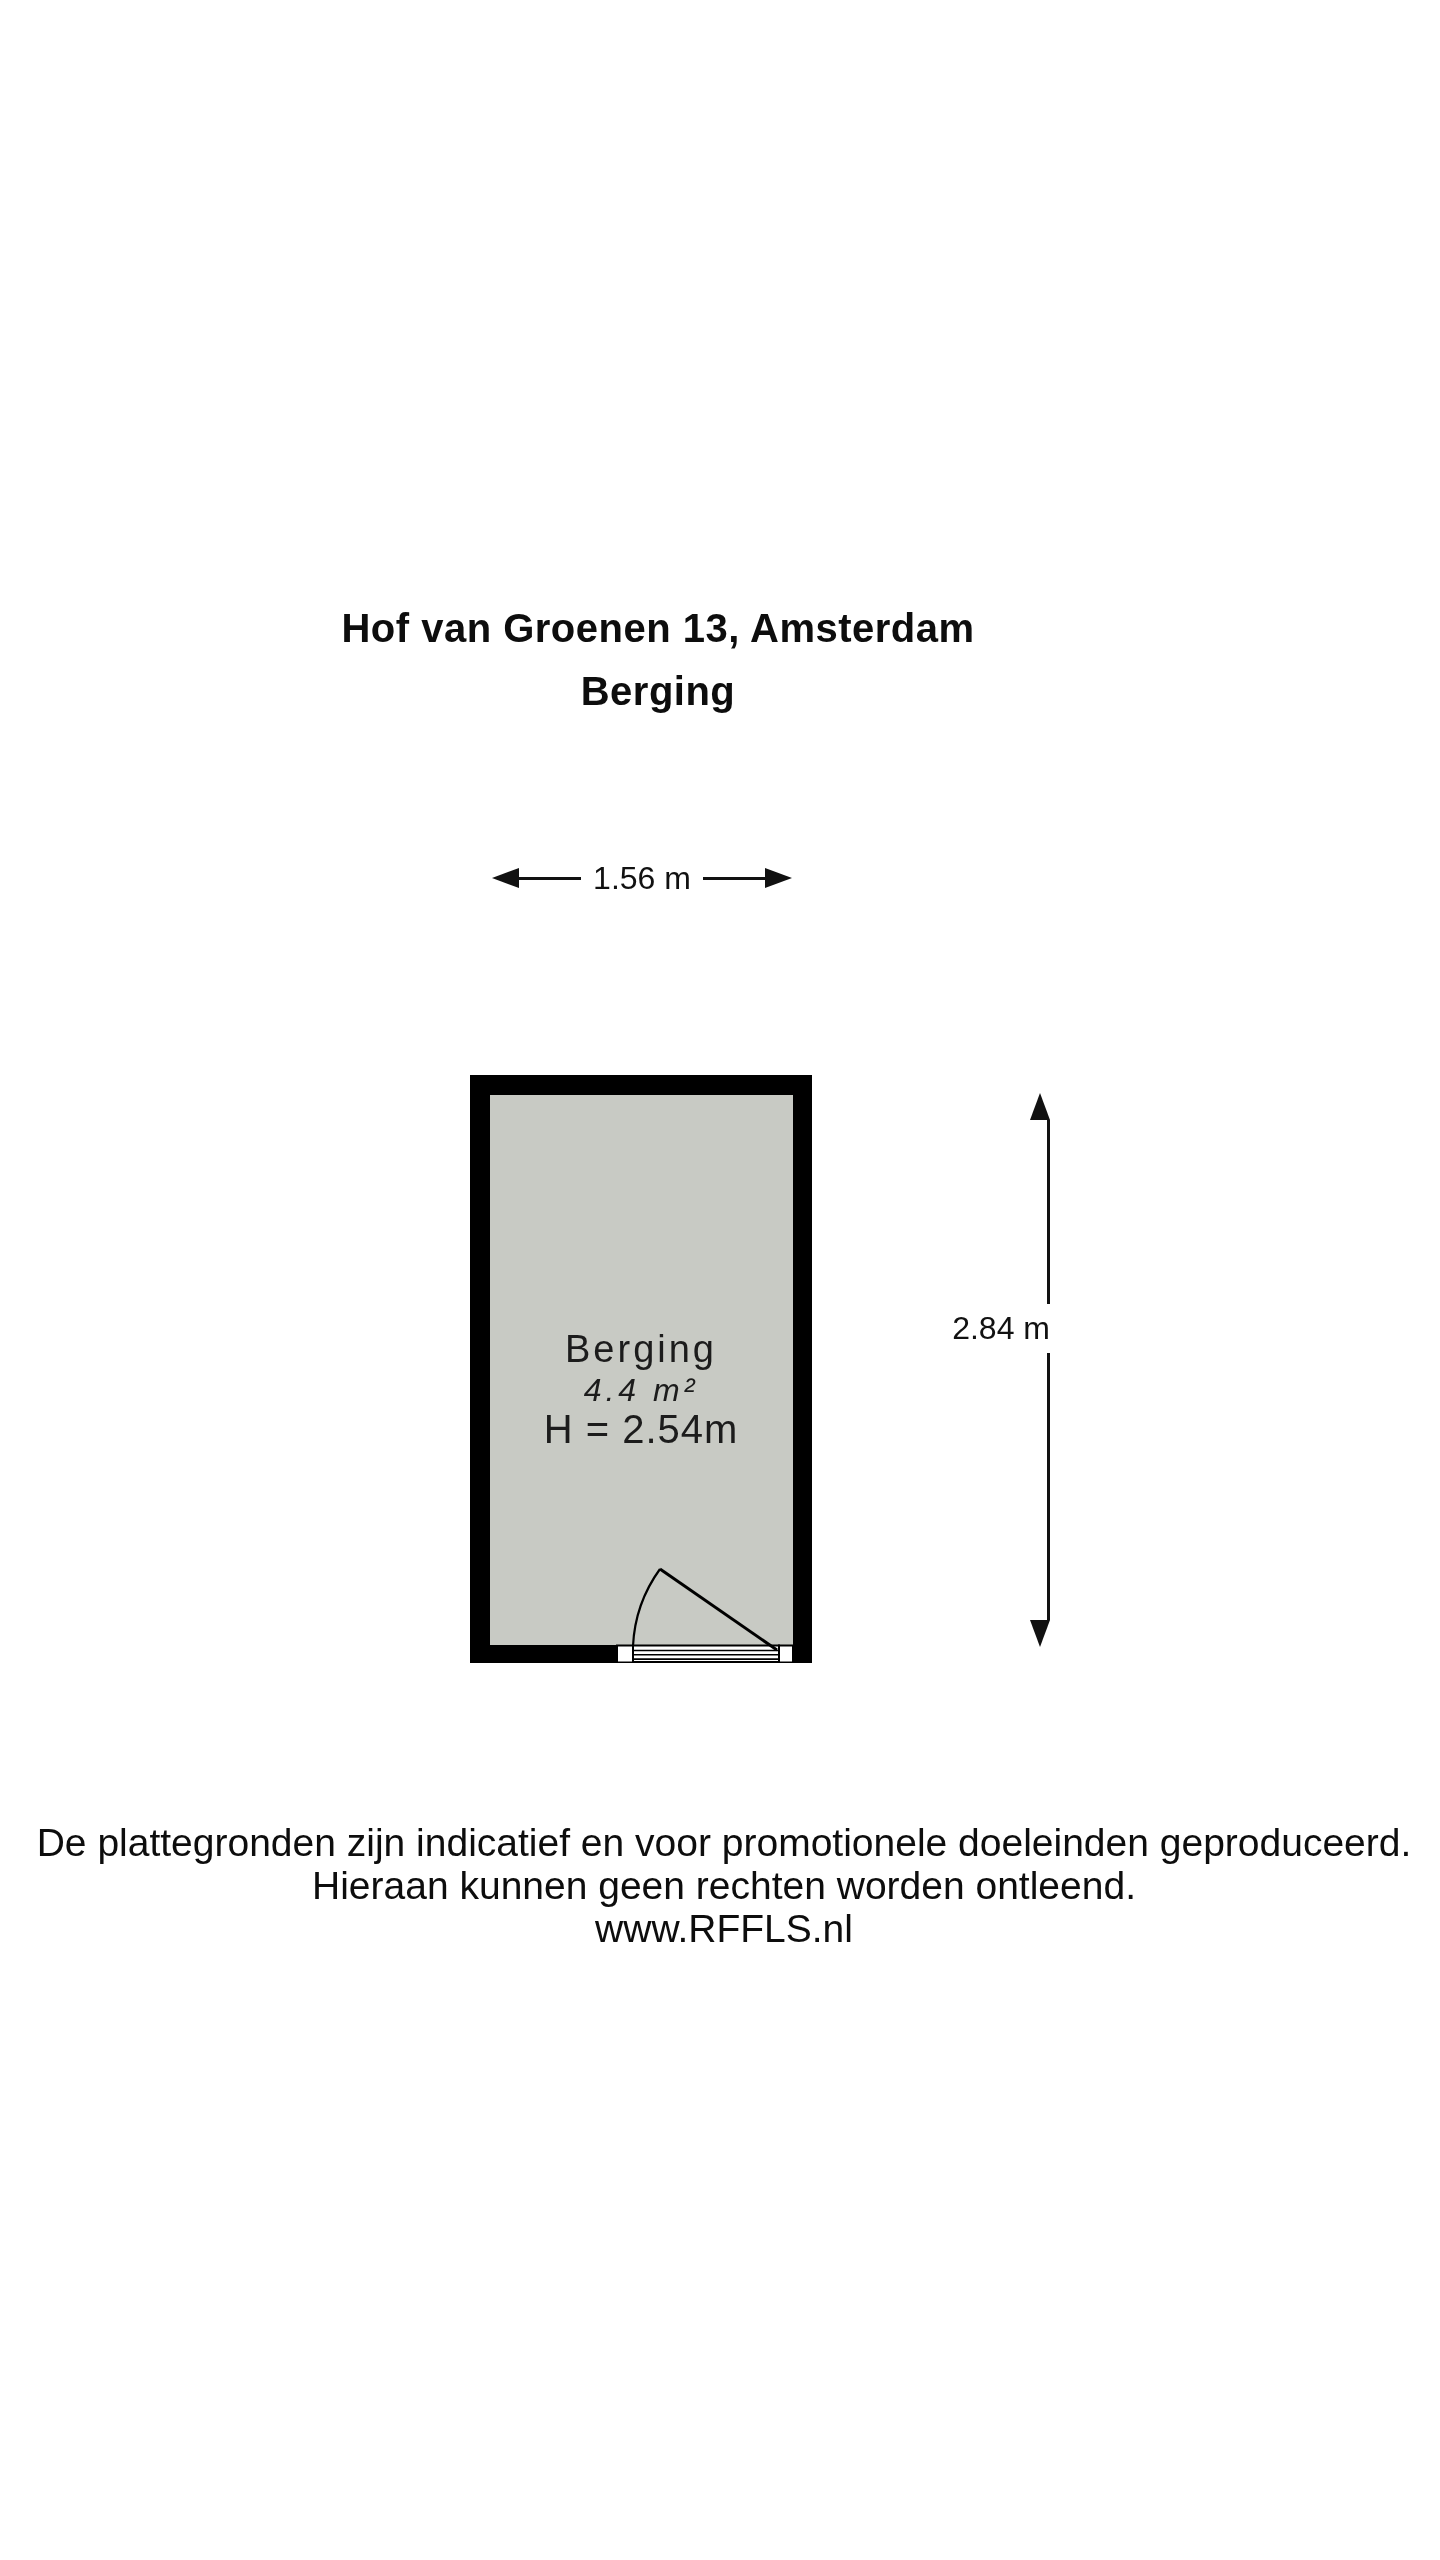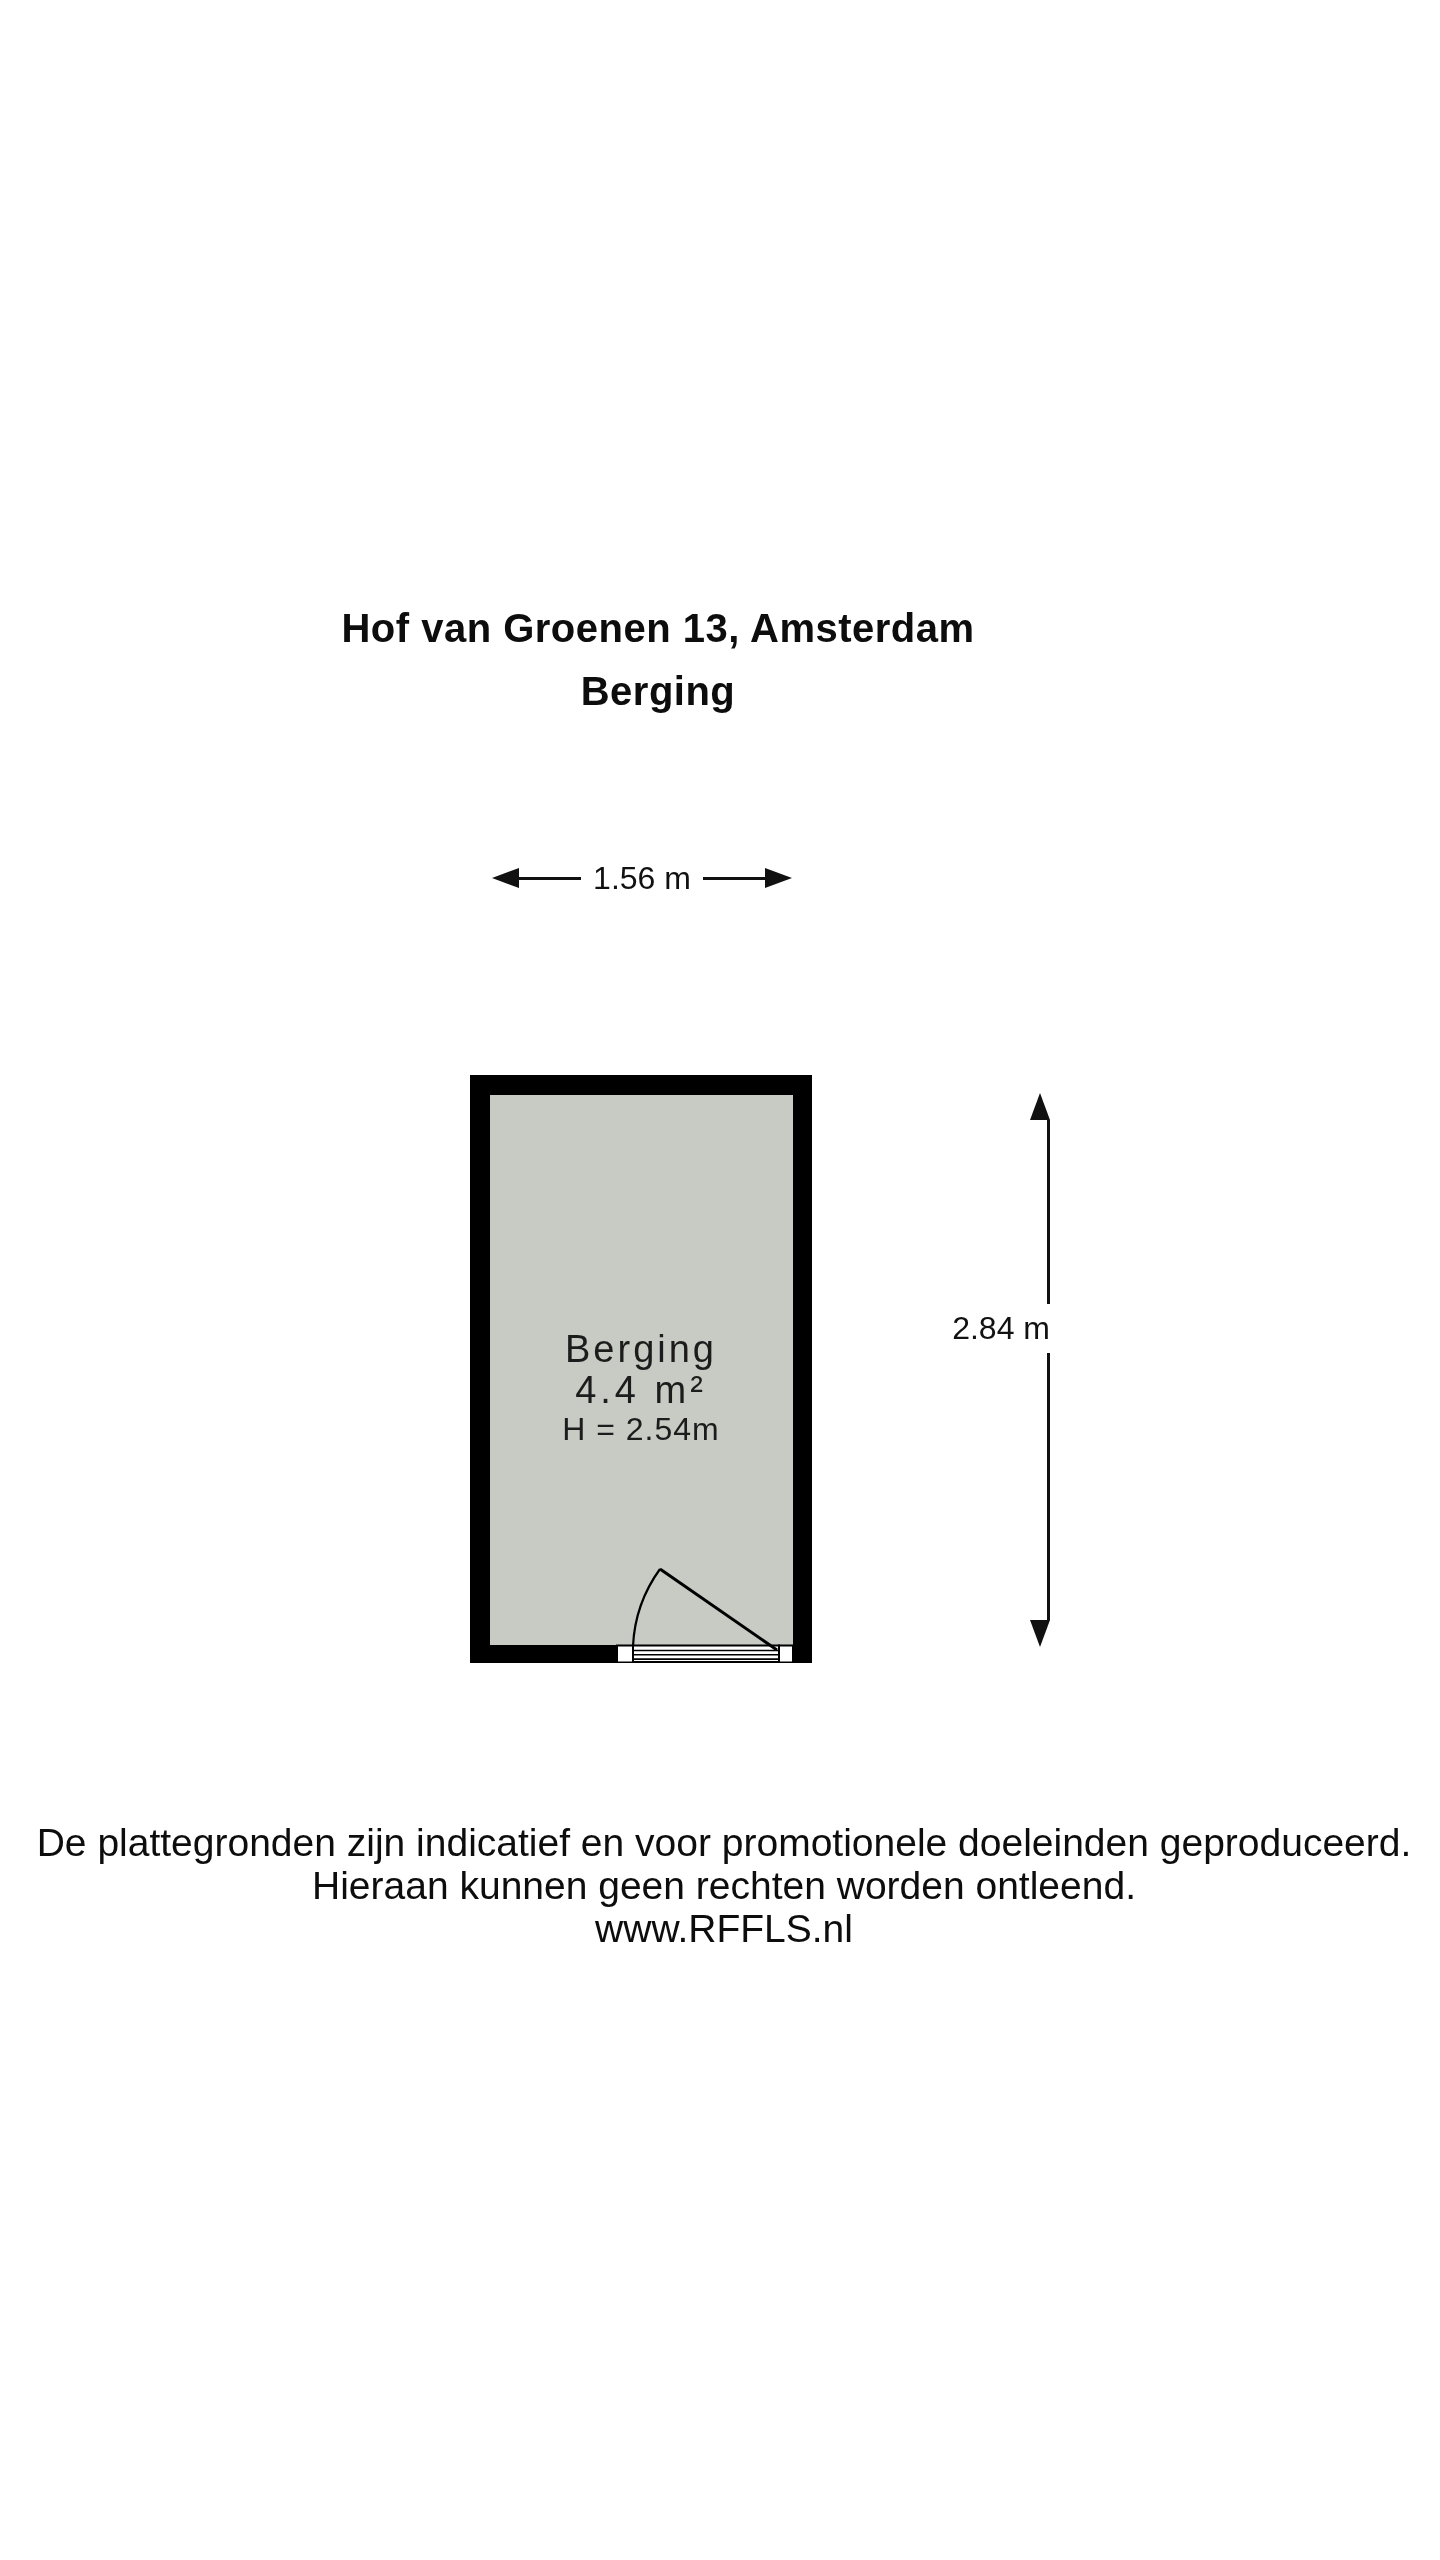--- a/index.html
+++ b/index.html
@@ -111,22 +111,22 @@
   
   .room-labels {
     position: absolute;
     left: 470px;
     top: 1328px;
     width: 342px;
     text-align: center;
     color: #1c1c1c;
   }
   .rl-name   { font-size: 38px; line-height: 42px; letter-spacing: 3px; }
-  .rl-area   { font-size: 38px; line-height: 40px; letter-spacing: 4px; }
-  .rl-height { font-size: 32px; line-height: 38px; letter-spacing: 1px; }
+  .rl-area   { font-size: 32px; line-height: 40px; letter-spacing: 4px; font-style: italic; }
+  .rl-height { font-size: 40px; line-height: 38px; letter-spacing: 1px; }
 
   
   .disclaimer {
     position: absolute;
     left: 4px;
     top: 1821px;
     width: 1440px;
     text-align: center;
     font-size: 39px;
     line-height: 43px;

